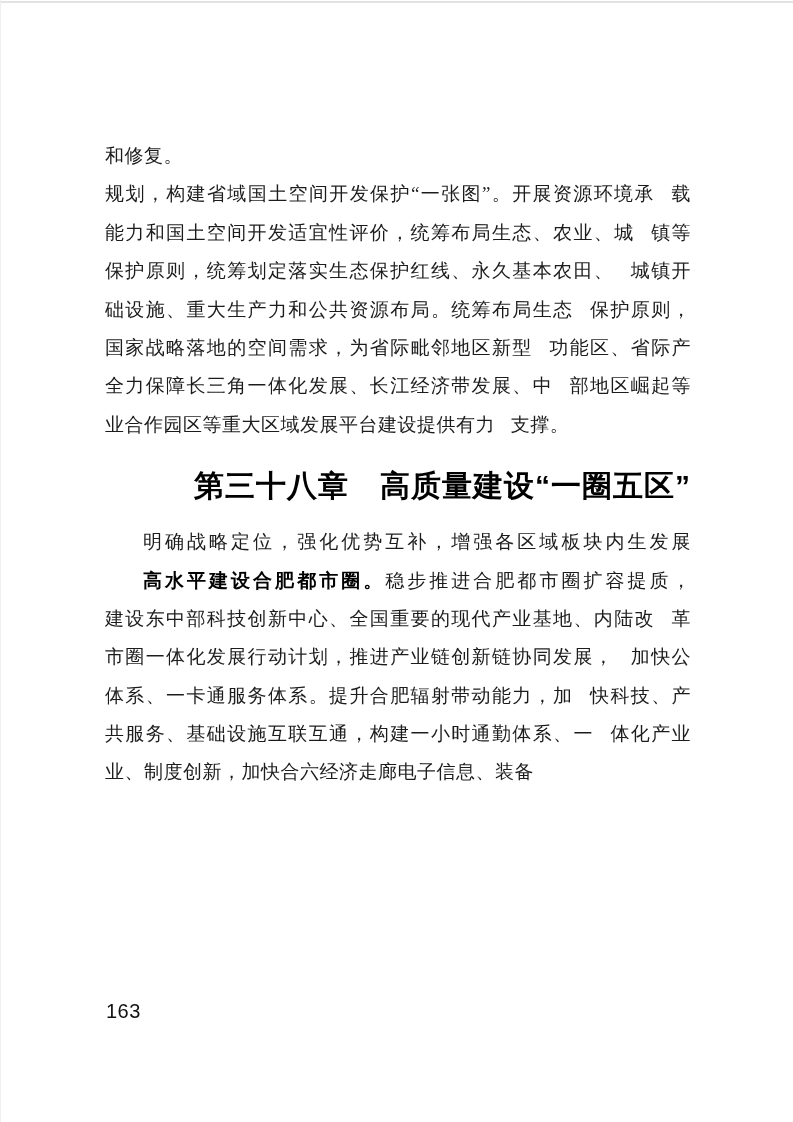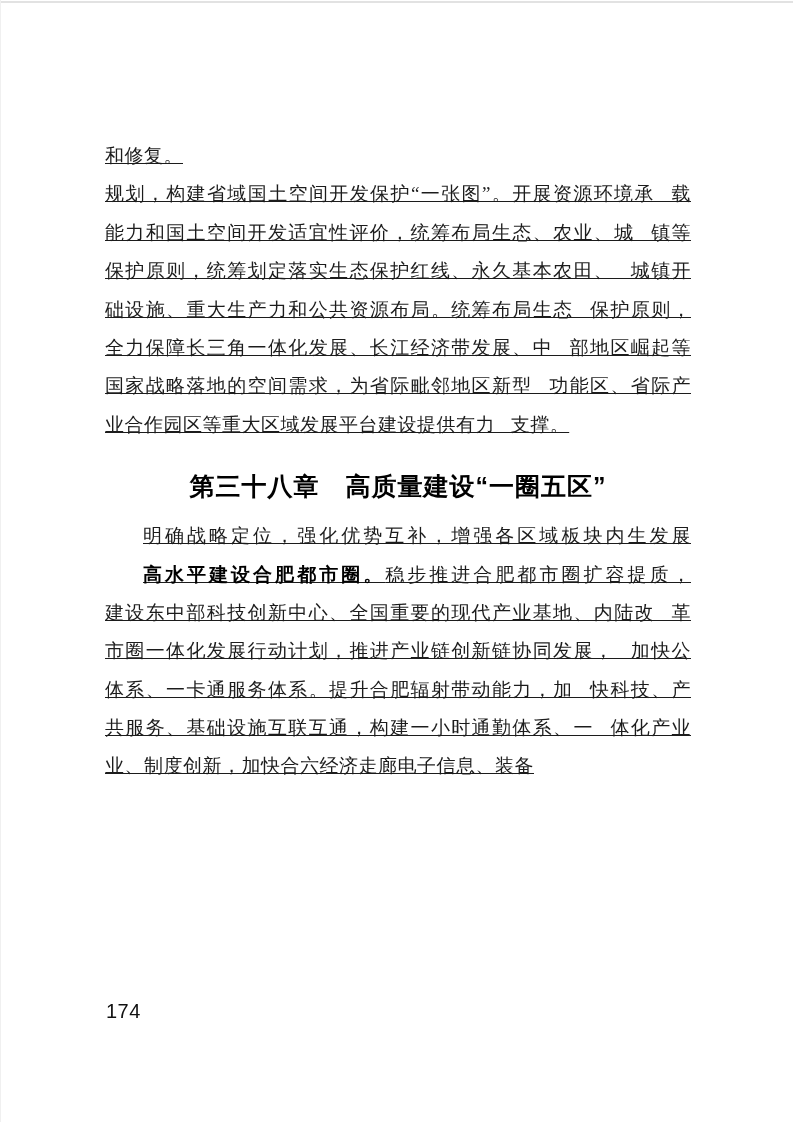--- a/index.html
+++ b/index.html
@@ -40,41 +40,40 @@
   }
   .line {
     font-size: 19px;
     line-height: 38.4px;
     height: 38.4px;
     overflow: hidden;
     word-spacing: 0.55em;
     letter-spacing: 0.5px;
     white-space: pre-wrap;
     text-align: left;
-    text-decoration: underline;
   }
   .line.just {
     text-align: justify;
     text-align-last: justify;
   }
   .line.indent {
     text-indent: 2em;
   }
   .line b {
     font-weight: bold;
     color: #000;
   }
   .chapter-heading {
     font-family: "Liberation Sans", "DejaVu Sans", sans-serif;
     font-weight: bold;
-    font-size: 25px;
+    font-size: 30px;
     line-height: 38px;
-    text-align: center;
+    text-align: right;
     color: #000;
-    margin: 23px 0 12px 0;
+    margin: 23px 0 18px 0;
     letter-spacing: 1px;
   }
   .page-number {
     position: absolute;
     left: 106px;
     top: 1000px;
     font-family: "Liberation Sans", "DejaVu Sans", sans-serif;
     font-size: 20px;
     color: #111;
     letter-spacing: 0.5px;
@@ -87,32 +86,32 @@
   <div class="scan-top-edge"></div>
   <div class="scan-left-edge"></div>
 
   <div class="content">
     <div>
         <div class="line">和修复。</div>
         <div class="line just">规划，构建省域国土空间开发保护“一张图”。开展资源环境承 载</div>
         <div class="line just">能力和国土空间开发适宜性评价，统筹布局生态、农业、城 镇等</div>
         <div class="line just">保护原则，统筹划定落实生态保护红线、永久基本农田、 城镇开</div>
         <div class="line just">础设施、重大生产力和公共资源布局。统筹布局生态 保护原则，</div>
+        <div class="line just">国家战略落地的空间需求，为省际毗邻地区新型 功能区、省际产</div>
         <div class="line just">全力保障长三角一体化发展、长江经济带发展、中 部地区崛起等</div>
-        <div class="line just">国家战略落地的空间需求，为省际毗邻地区新型 功能区、省际产</div>
         <div class="line">业合作园区等重大区域发展平台建设提供有力 支撑。</div>
       </div>
 
     <div class="chapter-heading">第三十八章　高质量建设“一圈五区”</div>
 
     <div>
         <div class="line indent just">明确战略定位，强化优势互补，增强各区域板块内生发展</div>
         <div class="line indent just"><b>高水平建设合肥都市圈。</b>稳步推进合肥都市圈扩容提质，</div>
         <div class="line just">建设东中部科技创新中心、全国重要的现代产业基地、内陆改 革</div>
         <div class="line just">市圈一体化发展行动计划，推进产业链创新链协同发展， 加快公</div>
         <div class="line just">体系、一卡通服务体系。提升合肥辐射带动能力，加 快科技、产</div>
         <div class="line just">共服务、基础设施互联互通，构建一小时通勤体系、一 体化产业</div>
         <div class="line">业、制度创新，加快合六经济走廊电子信息、装备</div>
       </div>
   </div>
 
-  <div class="page-number">174</div>
+  <div class="page-number">163</div>
 </div>
 
 </body></html>

